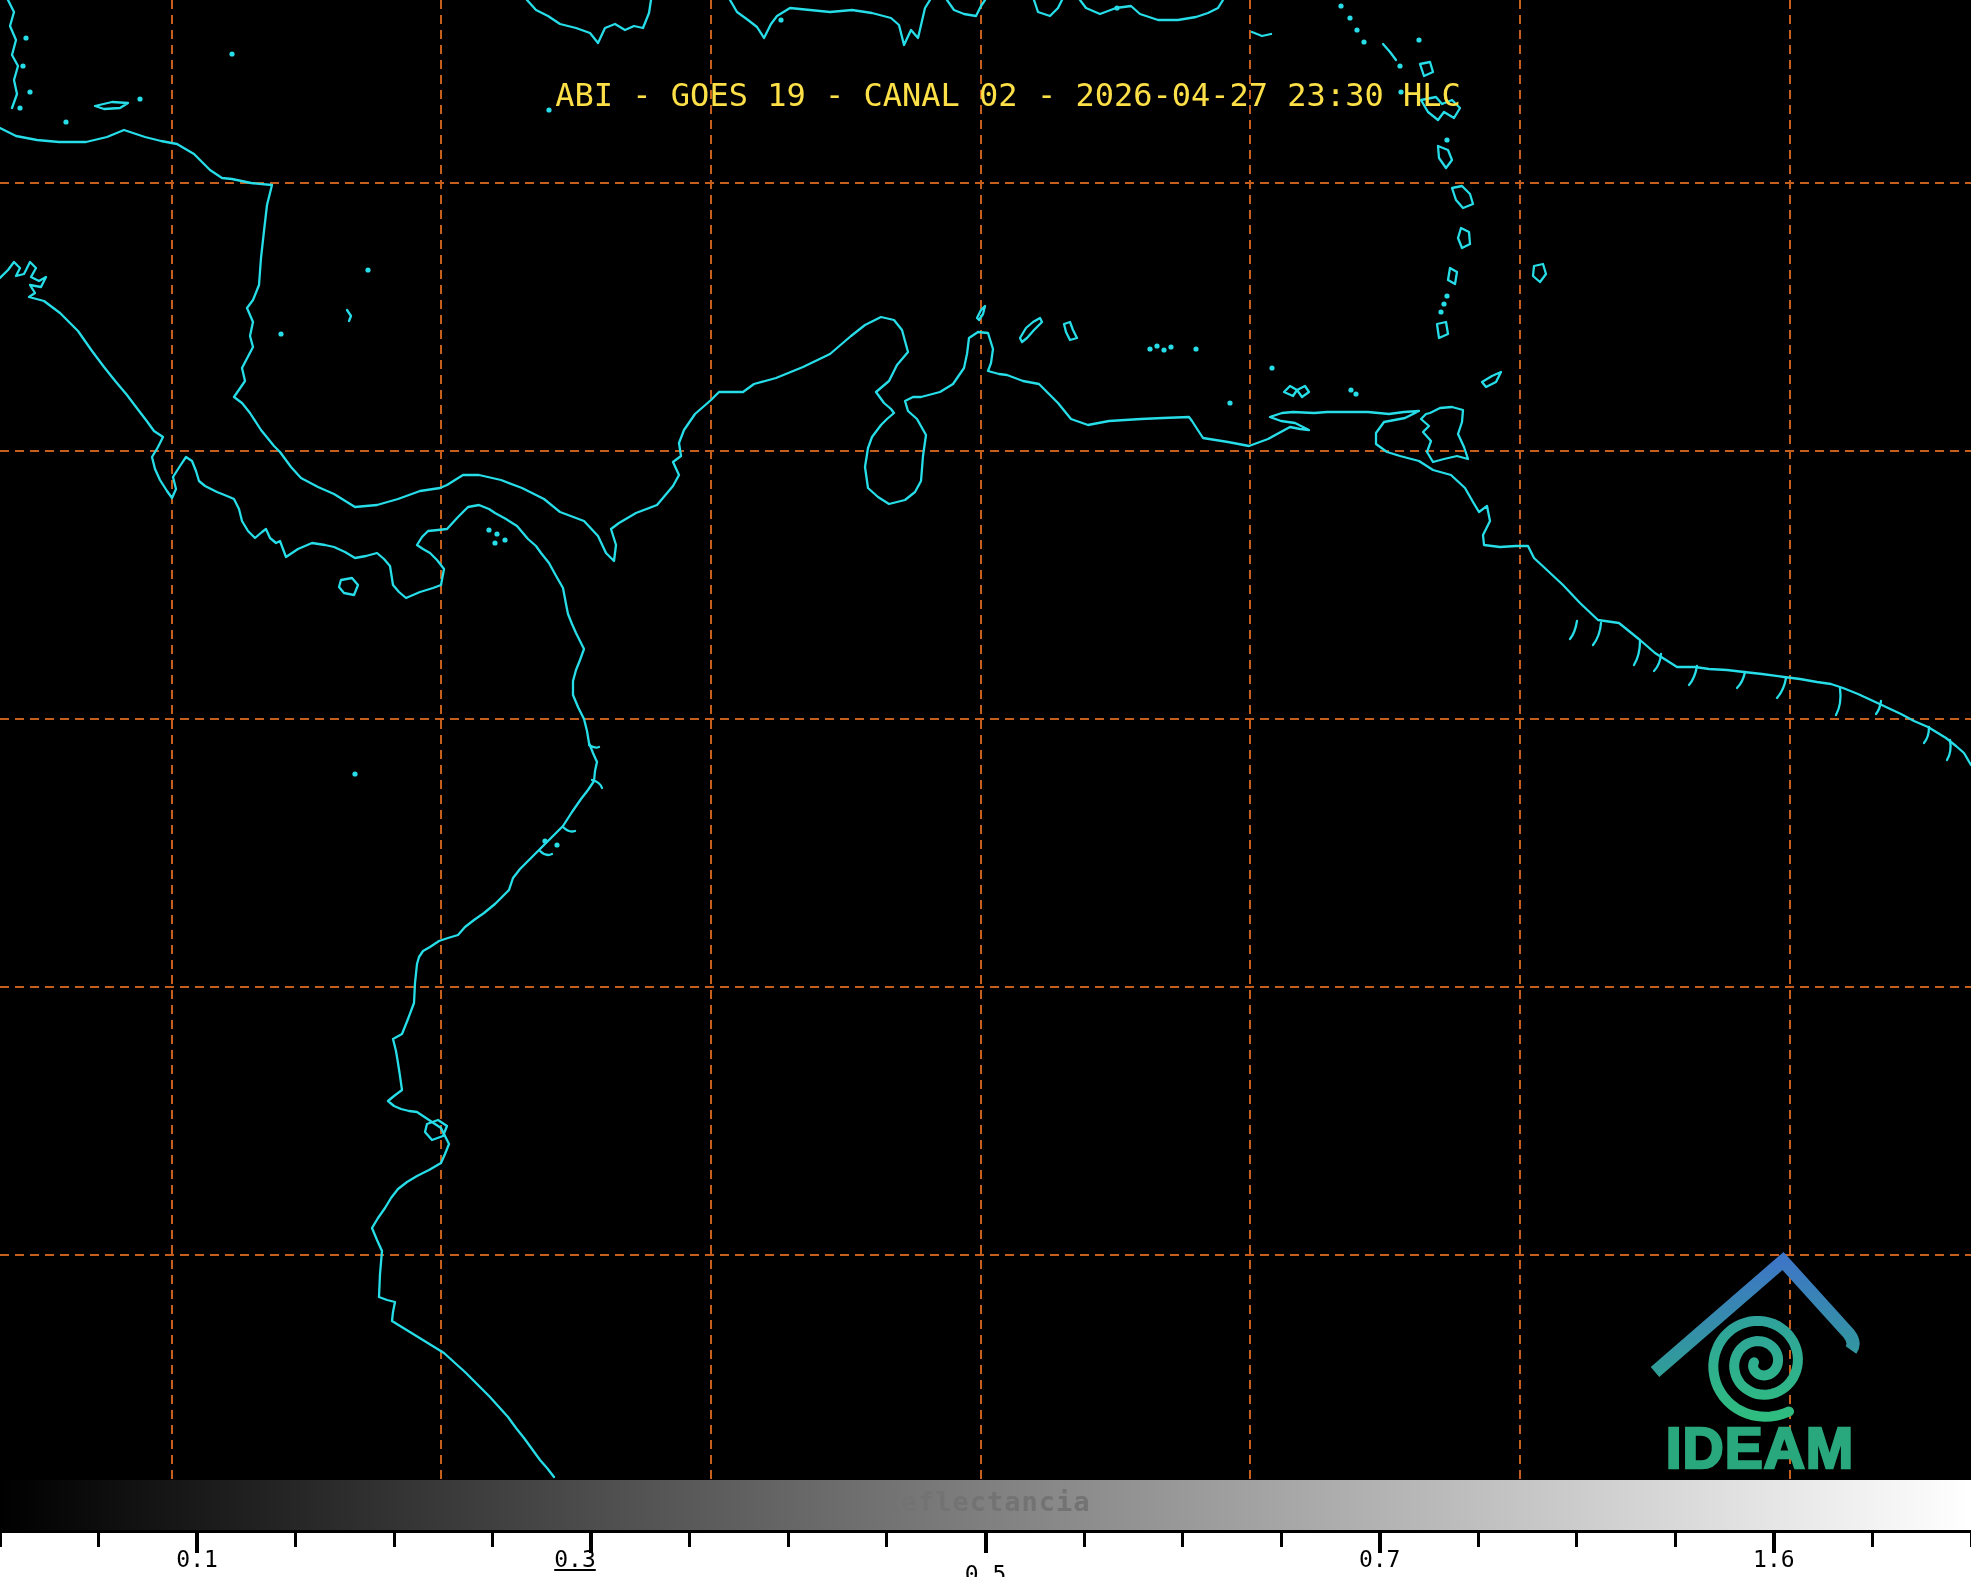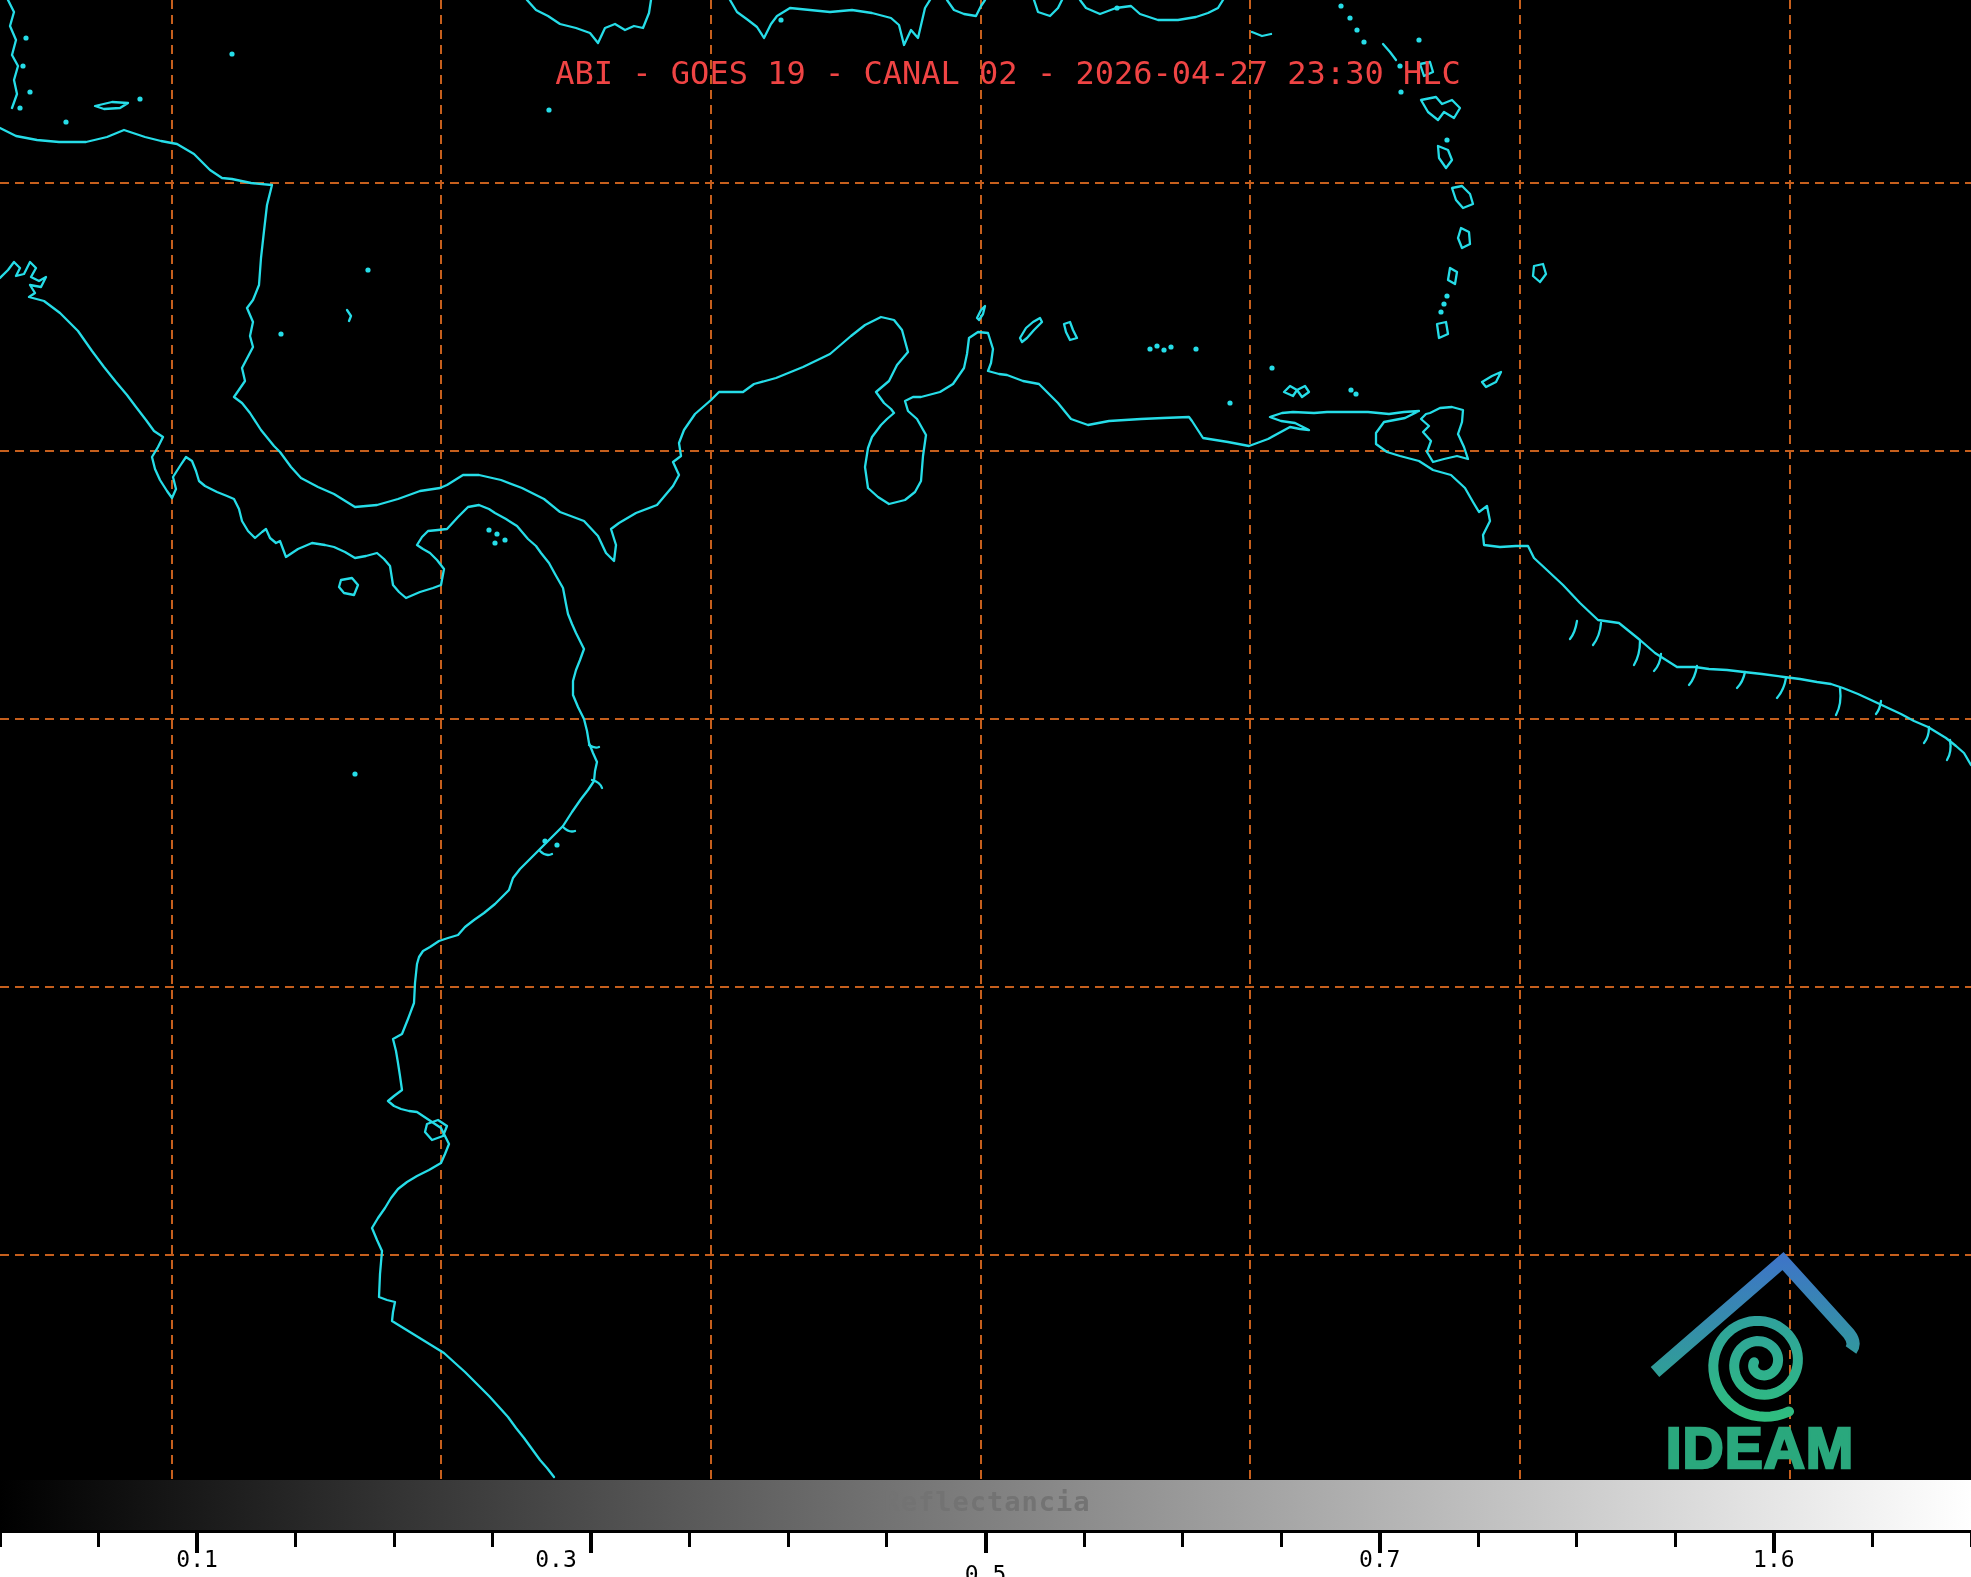--- a/index.html
+++ b/index.html
@@ -1,20 +1,20 @@
 <!DOCTYPE html>
 <html><head>
 <meta charset="utf-8">
 <style>
   html,body{margin:0;padding:0;background:#000;}
   #frame{position:relative;width:1971px;height:1577px;background:#000;overflow:hidden;
          font-family:"DejaVu Sans Mono",monospace;}
   #map-svg{position:absolute;top:0;left:0;display:block;}
-  #title{position:absolute;top:54px;left:1008px;transform:translateX(-50%);
-         color:#ef4444;font-size:32px;white-space:nowrap;letter-spacing:0;}
+  #title{position:absolute;top:76px;left:1008px;transform:translateX(-50%);
+         color:#fde047;font-size:32px;white-space:nowrap;letter-spacing:0;}
   #cbar{position:absolute;top:1480px;left:0;width:1971px;height:53px;box-sizing:border-box;
         background:linear-gradient(to right,#000000,#ffffff);border-bottom:3px solid #000;}
   #cbar-label{position:absolute;top:1486px;left:987px;transform:translateX(-50%);
               font-weight:bold;font-size:27px;color:#737373;letter-spacing:1px;}
   #cstrip{position:absolute;top:1533px;left:0;width:1971px;height:44px;background:#ffffff;}
   .tick{position:absolute;top:0;background:#000;}
   .tick.minor{width:3px;height:14px;}
   .tick.major{width:4px;height:20px;}
   .ticklabel{position:absolute;top:12px;transform:translateX(-50%);
              color:#000;font-size:23px;line-height:1.3;}
@@ -163,21 +163,21 @@
       <div class="tick minor" style="left: 1181.1px;"></div>
       <div class="tick minor" style="left: 1279.65px;"></div>
       <div class="tick minor" style="left: 1476.75px;"></div>
       <div class="tick minor" style="left: 1575.3px;"></div>
       <div class="tick minor" style="left: 1673.85px;"></div>
       <div class="tick minor" style="left: 1870.95px;"></div>
       <div class="tick minor" style="left: 1969.5px;"></div>
       <div class="tick major" style="left: 195.1px;"></div>
       <div class="ticklabel" style="left: 197.1px;">0.1</div>
       <div class="tick major" style="left: 589.3px;"></div>
-      <div class="ticklabel" style="left: 556px;">0.3</div>
+      <div class="ticklabel" style="left: 575px; text-decoration: underline;">0.3</div>
       <div class="tick major" style="left: 983.5px;"></div>
       <div class="ticklabel" style="left: 985.5px; margin-top: 15px;">0.5</div>
       <div class="tick major" style="left: 1377.7px;"></div>
       <div class="ticklabel" style="left: 1379.7px;">0.7</div>
       <div class="tick major" style="left: 1771.9px;"></div>
       <div class="ticklabel" style="left: 1773.9px;">1.6</div>
     </div>
 
 </div>
 

